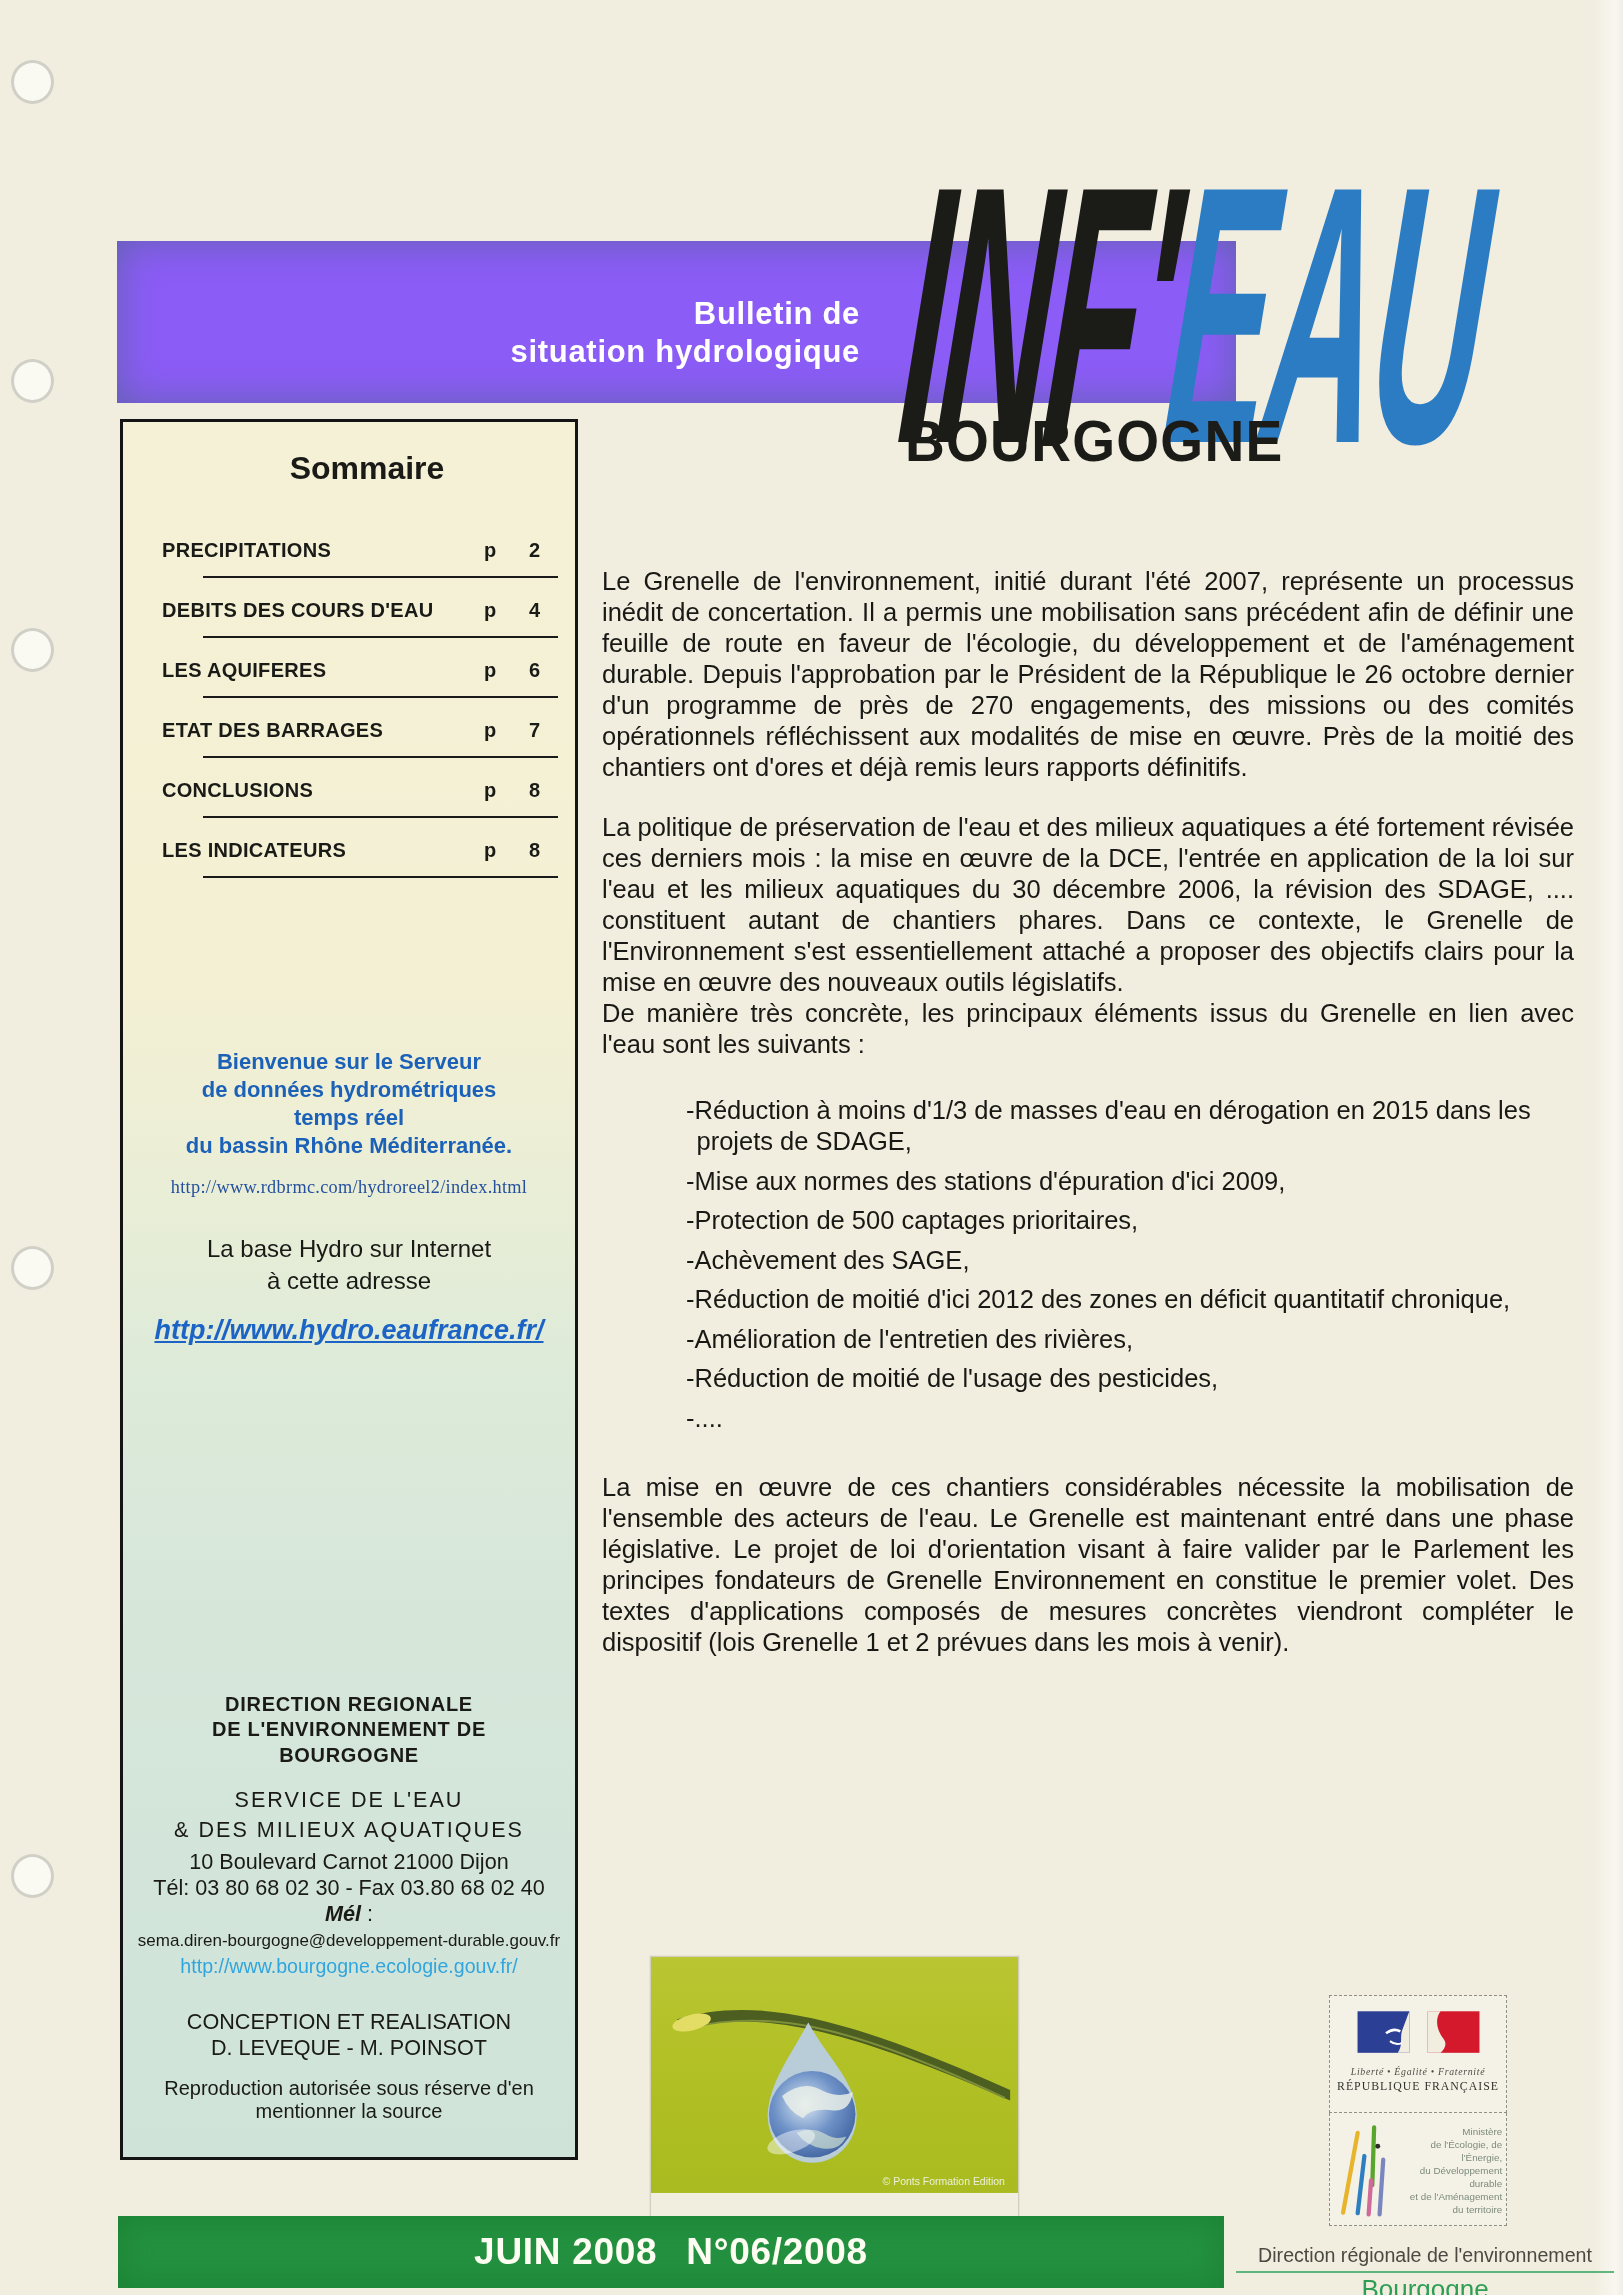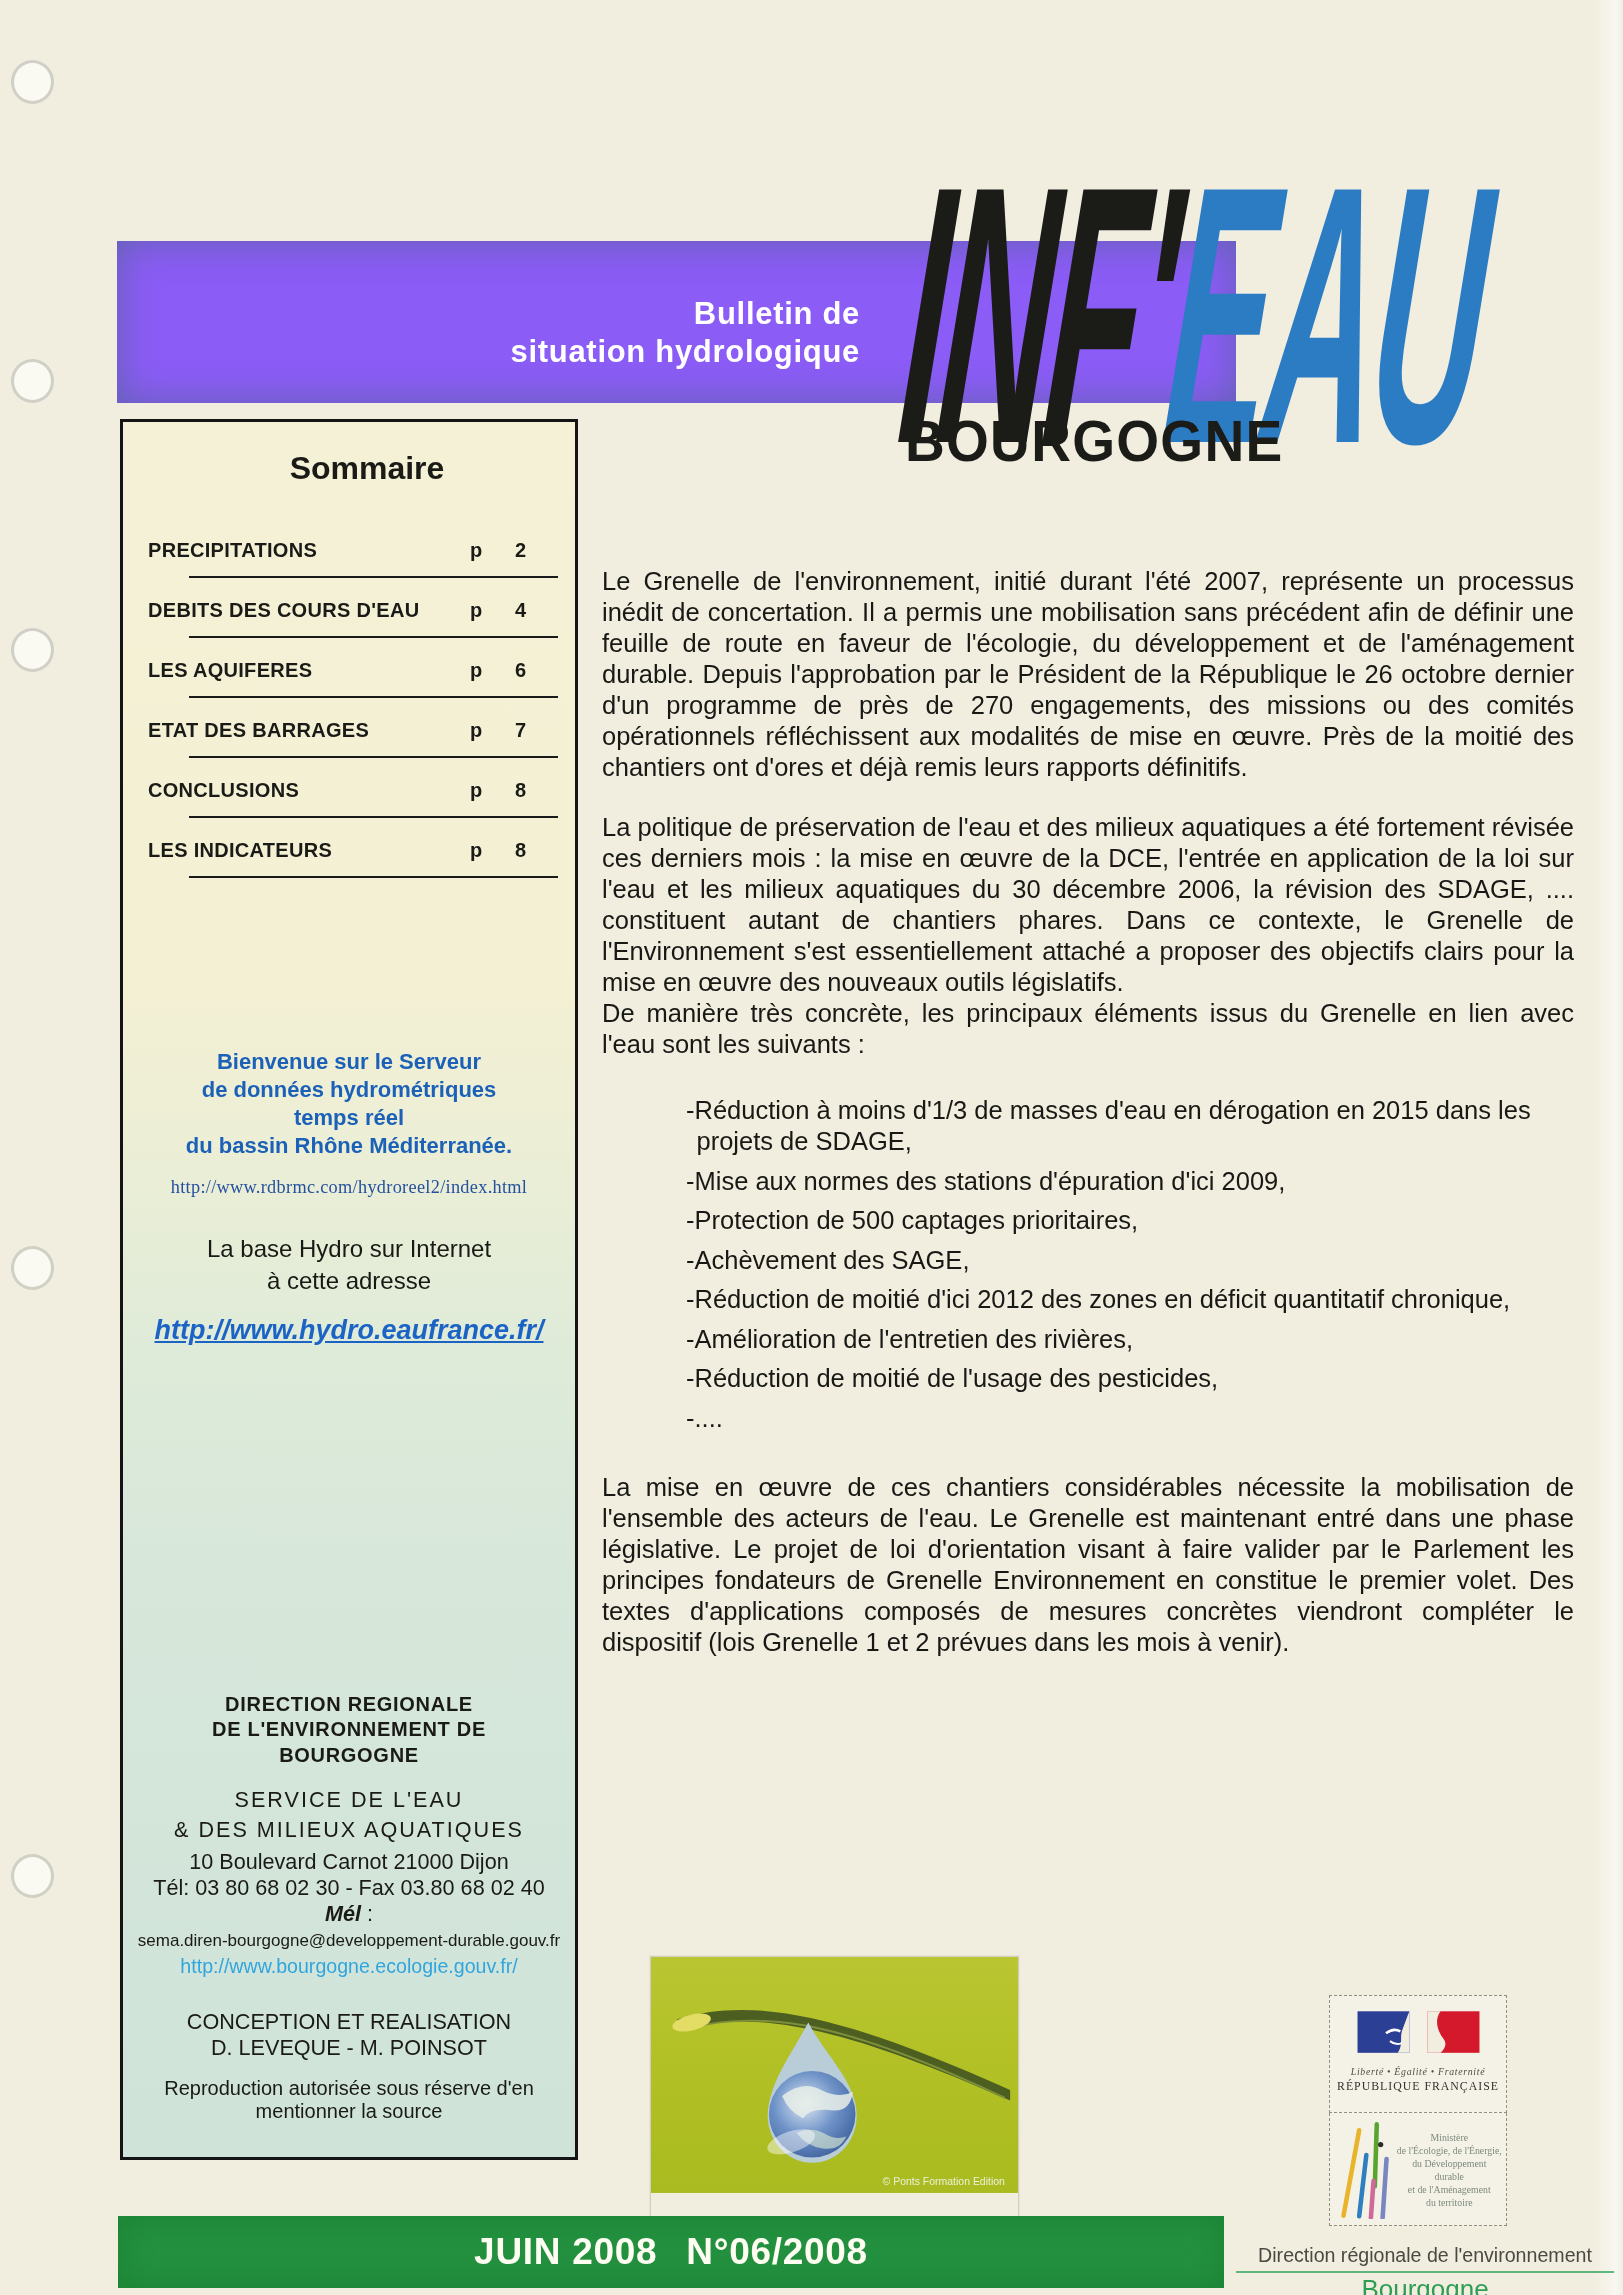--- a/index.html
+++ b/index.html
@@ -22,21 +22,21 @@
         letter-spacing:-11.8px;}
   .logo .inf{color:#1b1b18;}
   .logo .eau{color:#2c7cc4;}
   .region{position:absolute;left:905px;top:407px;font-size:58px;font-weight:bold;color:#1b1b18;
         letter-spacing:1.3px;transform:scaleX(.95);transform-origin:left top;}
   
   .sidebar{position:absolute;left:120px;top:419px;width:458px;height:1741px;box-sizing:border-box;
         border:3.3px solid #141414;text-align:center;
         background:linear-gradient(180deg,#f5f1d6 0%,#f4f0d4 32%,#eaeed6 44%,#deebd9 54%,#d7e7da 66%,#cfe3d9 100%);}
   .som-title{margin-top:27.5px;font-size:32px;font-weight:bold;padding-left:36px;}
-  .toc{margin-top:52px;text-align:left;padding:0 8px 0 25px;}
+  .toc{margin-top:52px;text-align:left;padding:0 8px 0 25px;margin-left:14px;}
   .toc-row{position:relative;height:60px;}
   .toc-label{position:absolute;left:0;top:0;font-size:20px;font-weight:bold;letter-spacing:0.3px;}
   .toc-p{position:absolute;left:322px;top:0;font-size:20px;font-weight:bold;}
   .toc-num{position:absolute;left:367px;top:0;font-size:20px;font-weight:bold;}
   .toc-rule{position:absolute;left:41px;right:9.2px;top:37px;border-top:2.6px solid #1a1a1a;}
   .server-block{margin-top:149px;font-size:22px;font-weight:bold;color:#1c61b8;line-height:28px;}
   .rdbrmc{margin-top:17px;font-family:"Liberation Serif",serif;font-size:18.3px;color:#24509e;letter-spacing:0.3px;}
   .hydro-lines{margin-top:35px;font-size:24px;line-height:32px;color:#191916;}
   .hydro-url{margin-top:18.3px;font-size:27px;font-weight:bold;font-style:italic;
         text-decoration:underline;color:#1b63c4;}
@@ -65,21 +65,21 @@
   .photo{position:absolute;left:651px;top:1957px;width:367px;height:272px;box-shadow:0 0 0 1.3px rgba(120,120,90,.25);}
   
   .footer-bar{position:absolute;left:118px;top:2216px;width:1106px;height:72px;background:#23913f;
         display:flex;align-items:center;justify-content:center;gap:29px;
         box-shadow:inset 0 0 33px rgba(15,100,35,.35);}
   .footer-bar span{color:#fdfdf2;font-size:37px;font-weight:bold;letter-spacing:0.7px;}
   
   .gov{position:absolute;left:1329px;top:1995px;width:178px;}
   .gov-box{box-sizing:border-box;border:1.3px dashed #8f8f82;width:100%;text-align:center;background:rgba(255,255,255,.25);}
   .rf-box{height:118px;padding-top:14.4px;}
-  .min-box{height:113px;border-top:none;display:flex;align-items:center;padding:6.5px 3.9px 3.9px 6.5px;text-align:center;font-family:Liberation Serif, serif;}
+  .min-box{height:113px;border-top:none;display:flex;align-items:center;padding:6.5px 3.9px 3.9px 6.5px;text-align:right;}
   .motto{font-family:"Liberation Serif",serif;font-style:italic;font-size:9.8px;color:#4e4e48;margin-top:5.2px;letter-spacing:0.7px;}
   .rf-name{font-family:"Liberation Serif",serif;font-size:11.8px;color:#33332e;letter-spacing:1px;margin-top:2.6px;}
   .min-text{font-size:9.8px;line-height:13px;color:#7d8b7e;margin-left:5.2px;}
   .direction{position:absolute;left:1236px;top:2244px;width:378px;text-align:center;}
   .dir-line1{font-size:19.6px;color:#4a4a42;}
   .dir-rule{border-top:2px solid #2da35c;margin-top:3.9px;opacity:.75;}
   .dir-line2{font-size:26px;color:#2f9e55;margin-top:1.3px;}
 </style>
 </head>
 <body>

